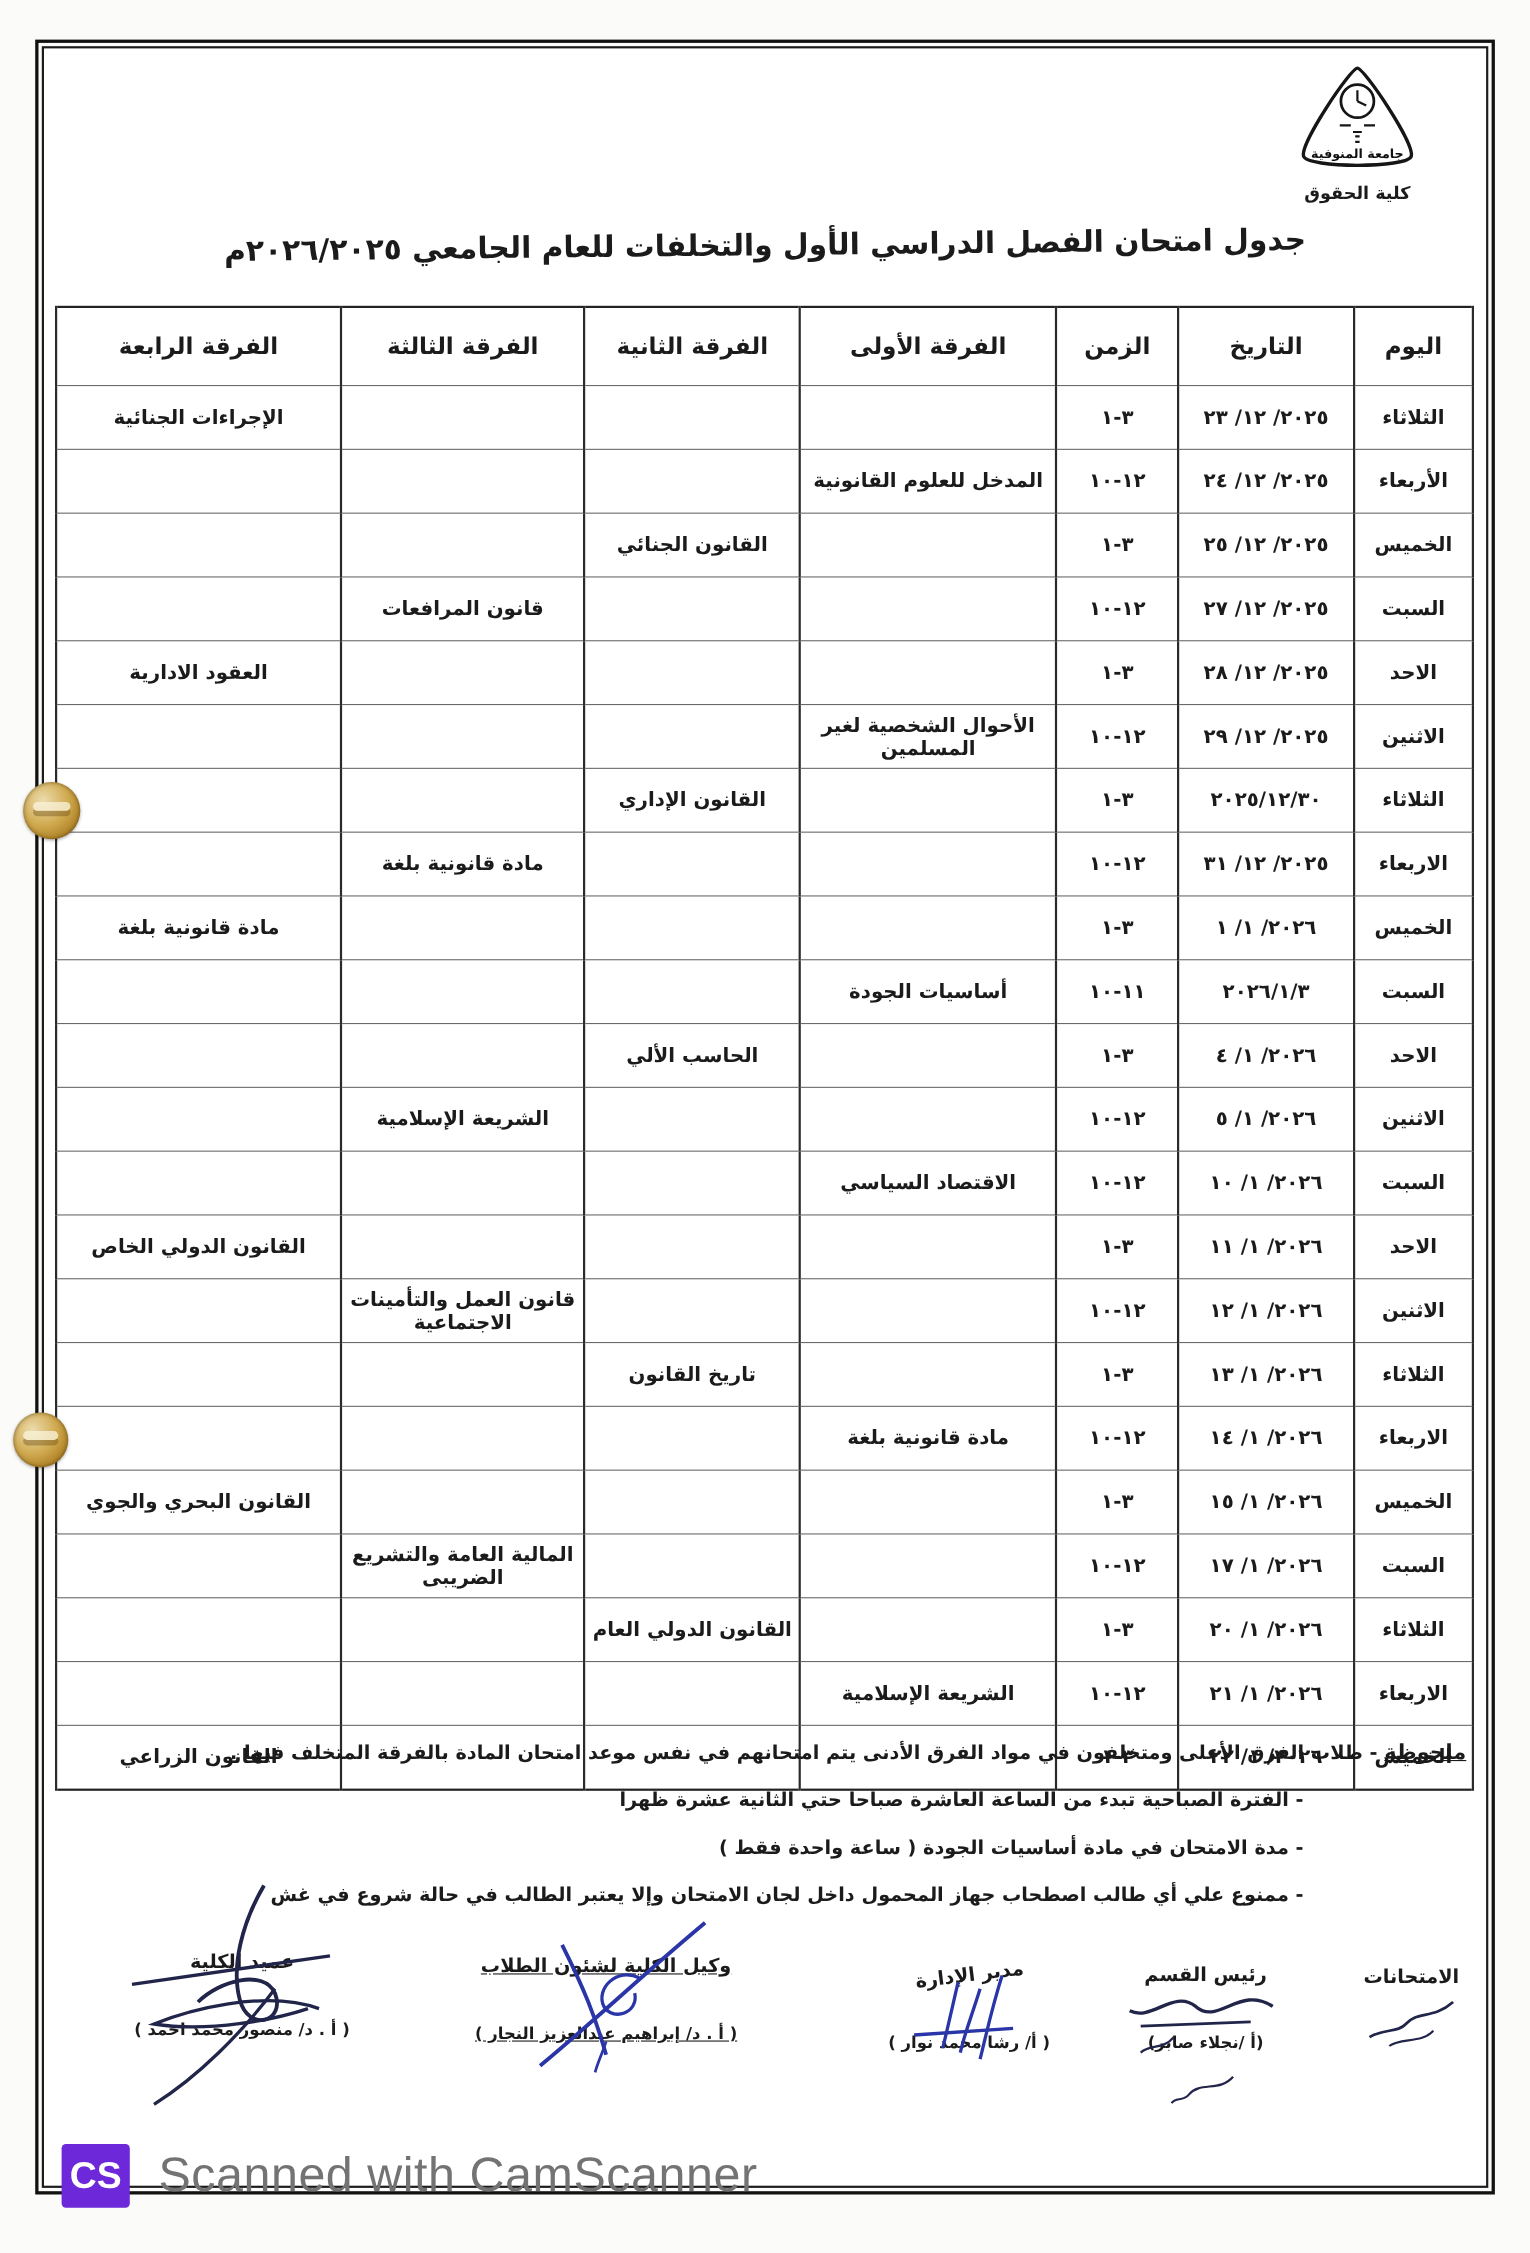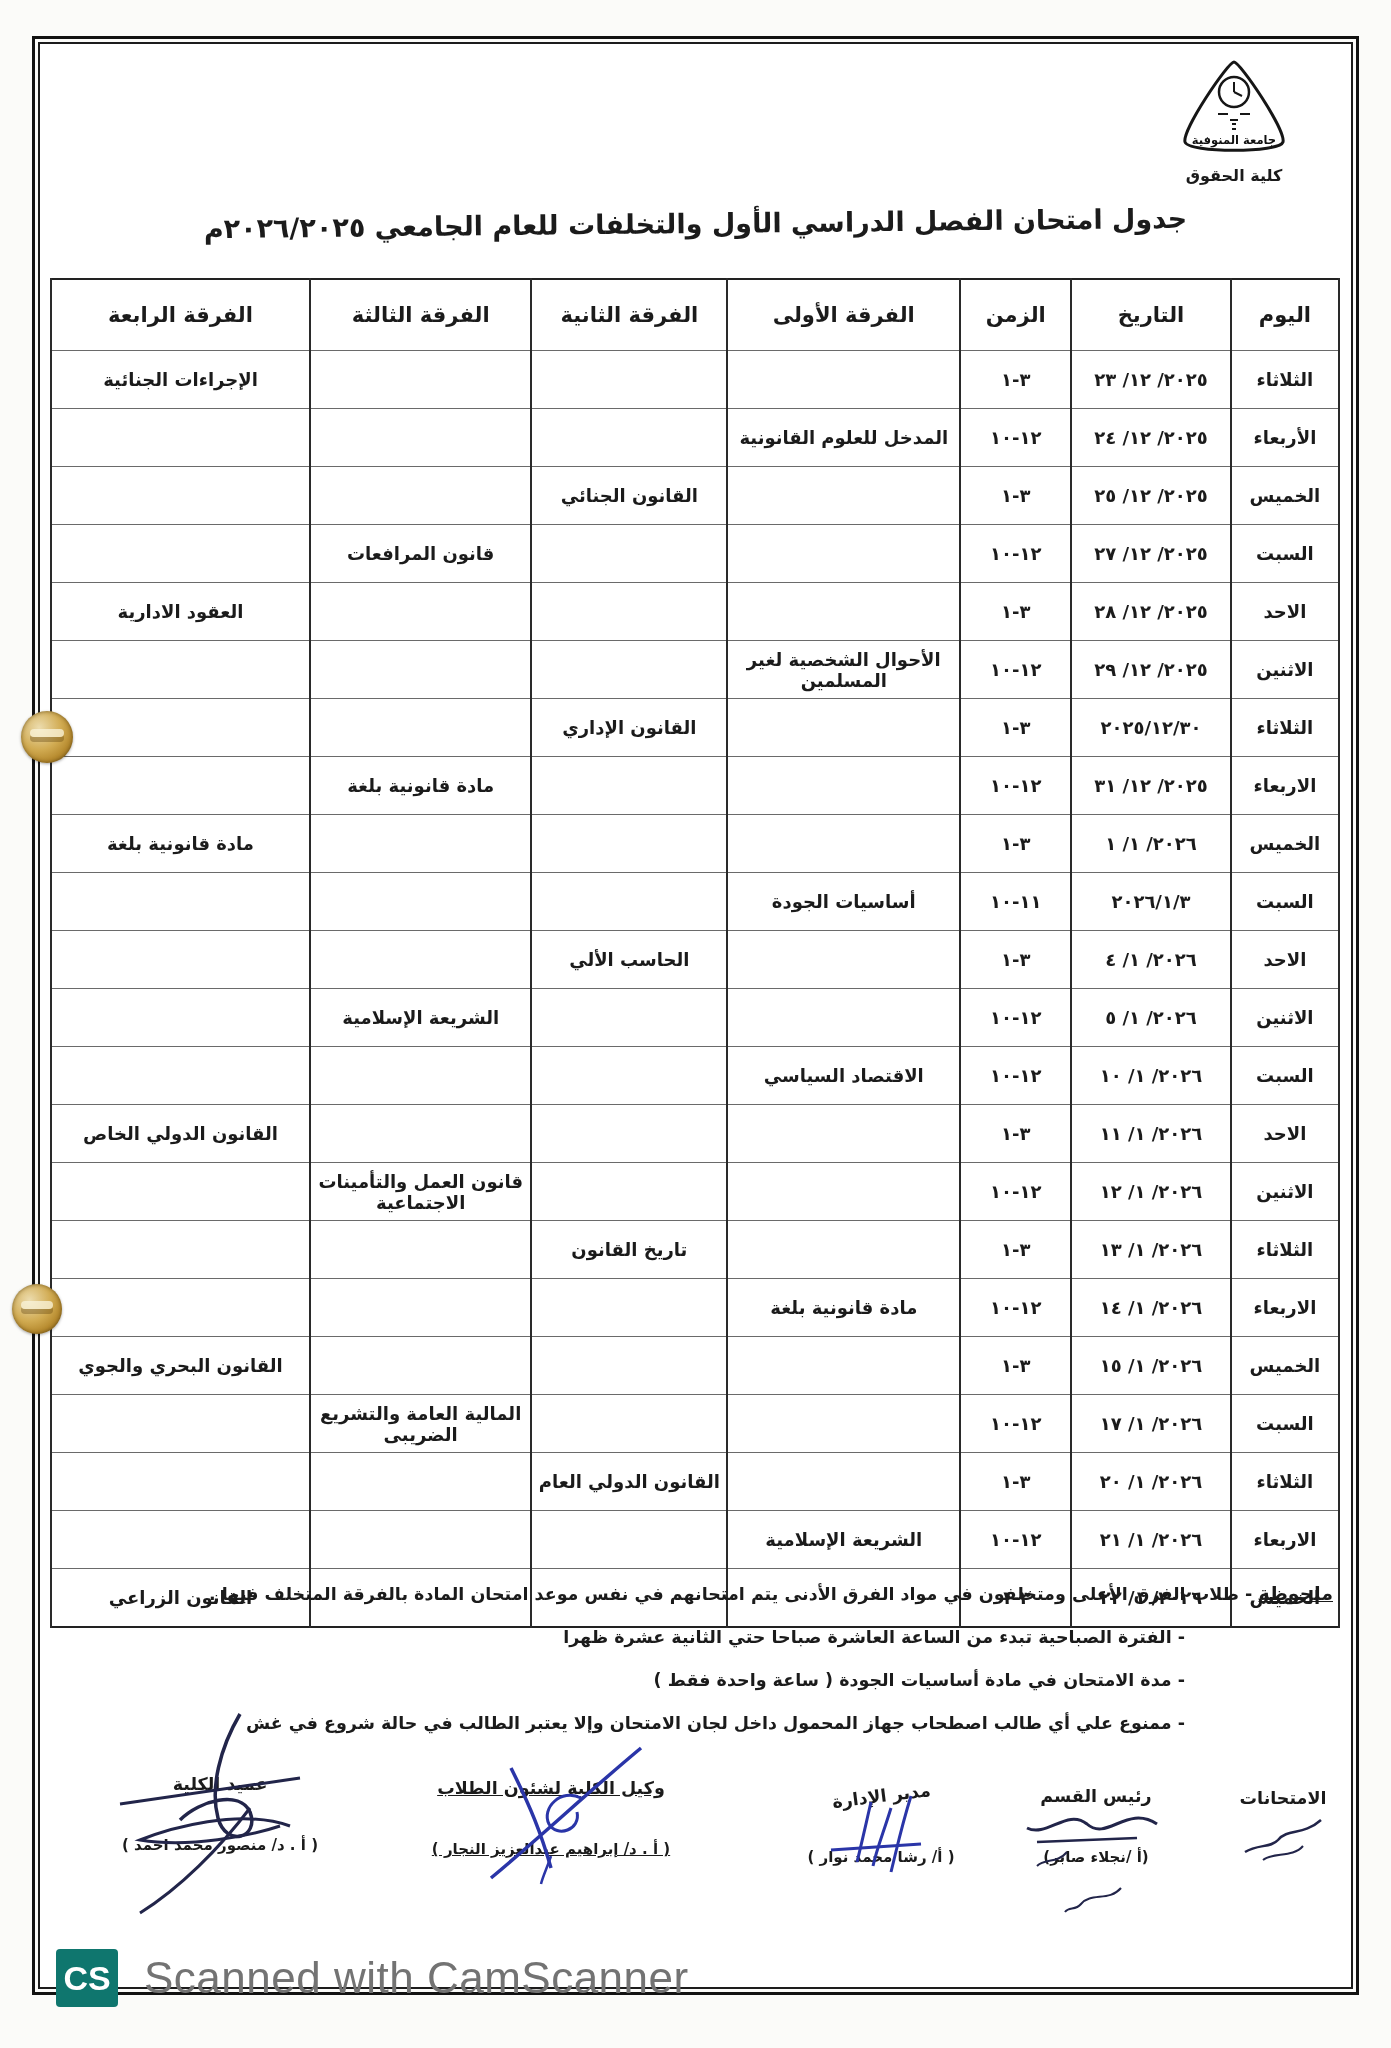--- a/index.html
+++ b/index.html
@@ -79,21 +79,21 @@
   .fastener::after{
     content:"";position:absolute;left:18%;top:34%;width:64%;height:16%;
     background:rgba(250,244,220,.75);border-radius:4px;
     box-shadow:0 5px 0 rgba(90,60,10,.35);
   }
   .fastener-1{left:21px;top:711px;width:52px;height:52px;}
   .fastener-2{left:12px;top:1284px;width:50px;height:50px;}
   
   .cs-footer{position:absolute;left:56px;top:1946px;height:64px;z-index:6;display:flex;align-items:center;}
   .cs-badge{
-    width:62px;height:58px;background:#0f766e;border-radius:4px;
+    width:62px;height:58px;background:#6d28d9;border-radius:4px;
     color:#ffffff;font-family:"Liberation Sans",sans-serif;font-weight:bold;
     font-size:34px;display:flex;align-items:center;justify-content:center;
   }
   .cs-text{
     font-family:"Liberation Sans",sans-serif;font-size:44px;color:#737373;
     margin-left:26px;letter-spacing:0.5px;white-space:nowrap;
   }
 </style>
 </head>
 <body>

